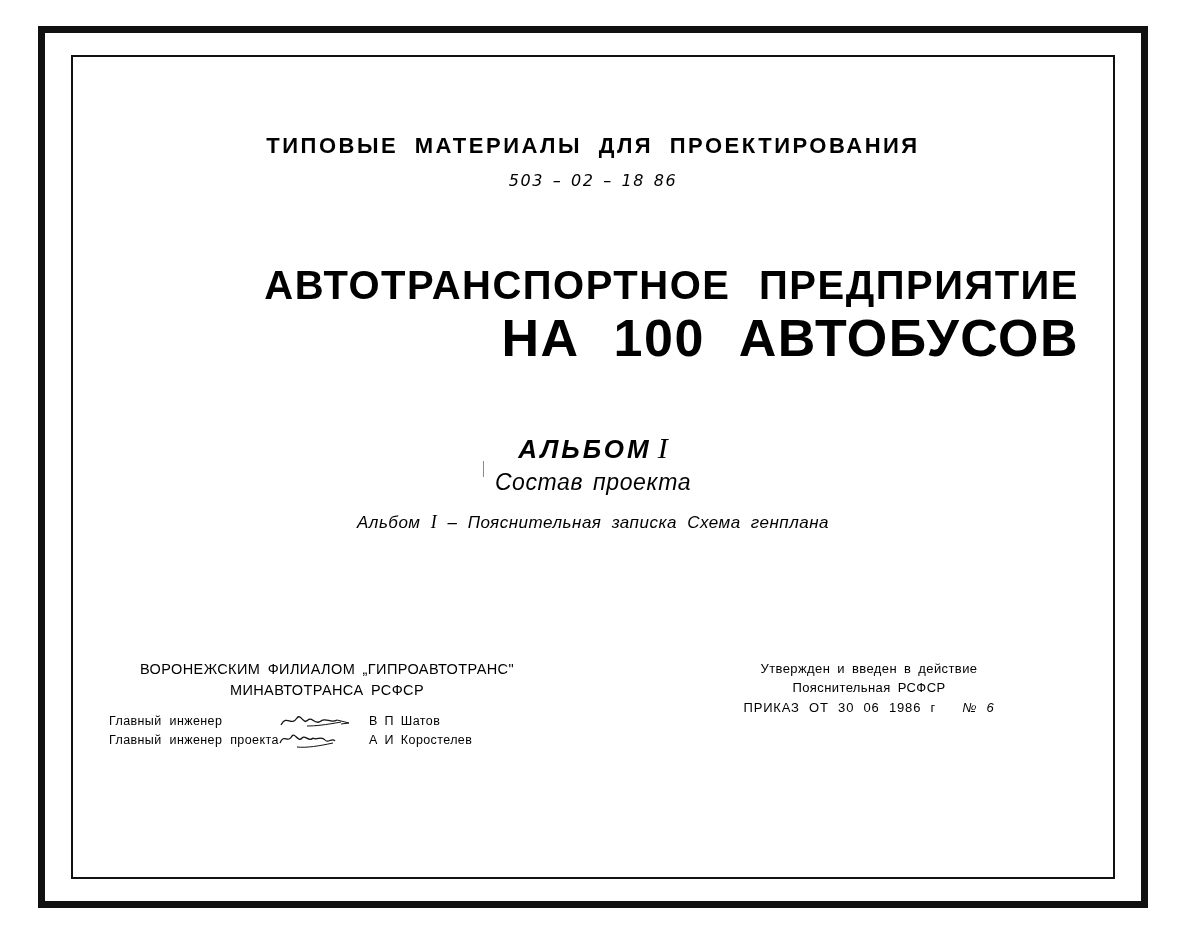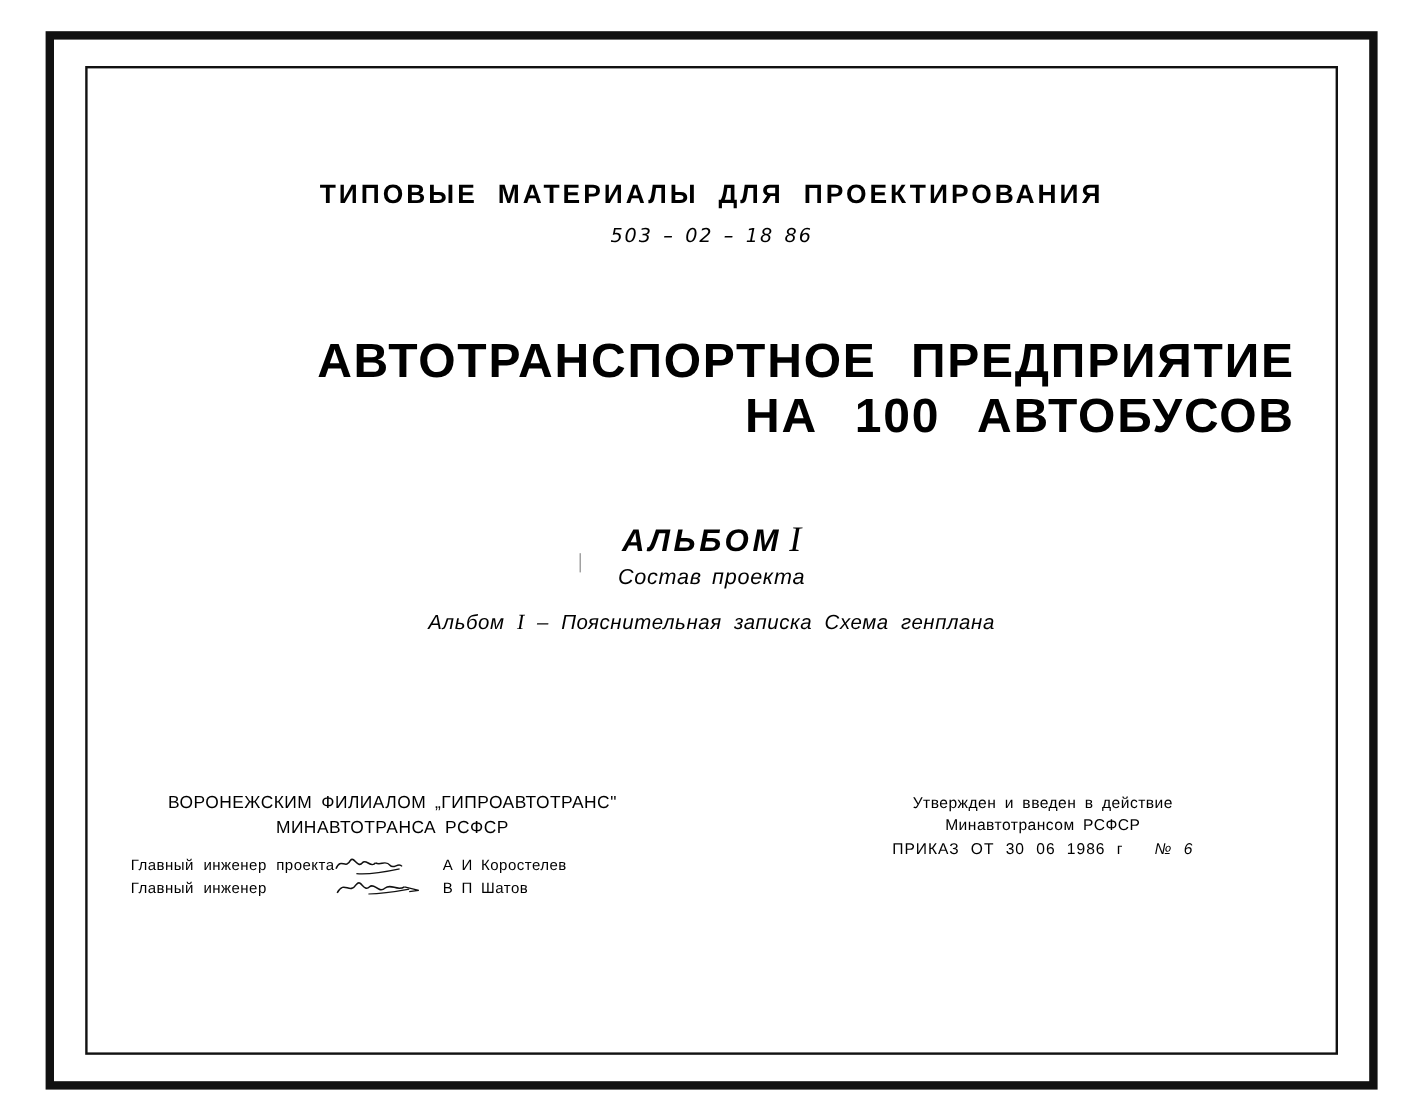--- a/index.html
+++ b/index.html
@@ -44,21 +44,21 @@
     background: #ffffff;
     box-sizing: border-box;
   }
 
   .content {
     position: absolute;
     left: 0;
     top: 0;
     right: 0;
     bottom: 0;
-    padding: 42px 34px;
+    padding: 26px 34px;
     box-sizing: border-box;
   }
 
   
   .doc-kind {
     text-align: center;
     font-weight: bold;
     font-size: 22px;
     letter-spacing: 2.5px;
     margin-top: 50px;
@@ -81,21 +81,21 @@
   }
   .main-title .line1 {
     font-weight: bold;
     font-size: 40px;
     letter-spacing: 1.5px;
     word-spacing: 16px;
     line-height: 1.16;
   }
   .main-title .line2 {
     font-weight: bold;
-    font-size: 40px;
+    font-size: 52px;
     letter-spacing: 1.5px;
     word-spacing: 18px;
     line-height: 1.16;
   }
 
   
   .album-block {
     margin-top: 62px;
     text-align: center;
     font-style: italic;
@@ -106,21 +106,21 @@
     letter-spacing: 3px;
   }
   .album-title .roman {
     font-family: "Liberation Serif", serif;
     font-weight: normal;
     font-size: 30px;
     letter-spacing: 0;
     padding-left: 6px;
   }
   .album-sub {
-    font-size: 18px;
+    font-size: 23px;
     letter-spacing: 0.6px;
     margin-top: 4px;
     word-spacing: 3px;
   }
   .album-line {
     font-size: 17px;
     letter-spacing: 0.5px;
     margin-top: 16px;
     text-align: center;
     word-spacing: 5px;
@@ -234,48 +234,48 @@
 
         <div class="stray-tick"></div>
 
         <div class="footer">
 
           <div class="footer-left">
             <div class="dev-line2">ВОРОНЕЖСКИМ  ФИЛИАЛОМ „ГИПРОАВТОТРАНС"</div>
             <div class="dev-line3">МИНАВТОТРАНСА  РСФСР</div>
 
             <div class="sign-rows">
+              <div class="sign-row">
+                <span class="sign-role">Главный  инженер</span>
+                <span class="sign-mark">
+                  <svg class="sig" width="84" height="18" viewBox="0 0 84 18" aria-hidden="true">
+                    <path d="M4 13 C10 2, 14 15, 20 6 C24 1, 26 13, 31 8 C35 4, 38 14, 44 9 C49 5, 54 12, 60 8" fill="none" stroke="#111" stroke-width="1.3"></path>
+                    <path d="M30 14 C38 14, 48 13, 64 10" fill="none" stroke="#111" stroke-width="1"></path>
+                    <path d="M60 8 L72 11 L64 12" fill="none" stroke="#111" stroke-width="1"></path>
+                  </svg>
+                </span>
+                <span class="sign-name">В П Шатов</span>
+              </div>
               <div class="sign-row">
                 <span class="sign-role wide">Главный  инженер проекта</span>
                 <span class="sign-mark">
                   <svg class="sig" width="84" height="18" viewBox="0 0 84 18" aria-hidden="true">
                     <path d="M3 12 C7 2, 11 13, 15 5 C18 1, 21 12, 25 7 C28 3, 32 12, 36 7" fill="none" stroke="#111" stroke-width="1.3"></path>
                     <path d="M36 7 C40 10, 44 4, 48 9 C51 13, 55 6, 58 10" fill="none" stroke="#111" stroke-width="1.2"></path>
                     <path d="M20 16 C30 17, 42 15, 56 12" fill="none" stroke="#111" stroke-width="1"></path>
                   </svg>
                 </span>
                 <span class="sign-name">А И Коростелев</span>
               </div>
-              <div class="sign-row">
-                <span class="sign-role">Главный  инженер</span>
-                <span class="sign-mark">
-                  <svg class="sig" width="84" height="18" viewBox="0 0 84 18" aria-hidden="true">
-                    <path d="M4 13 C10 2, 14 15, 20 6 C24 1, 26 13, 31 8 C35 4, 38 14, 44 9 C49 5, 54 12, 60 8" fill="none" stroke="#111" stroke-width="1.3"></path>
-                    <path d="M30 14 C38 14, 48 13, 64 10" fill="none" stroke="#111" stroke-width="1"></path>
-                    <path d="M60 8 L72 11 L64 12" fill="none" stroke="#111" stroke-width="1"></path>
-                  </svg>
-                </span>
-                <span class="sign-name">В П Шатов</span>
-              </div>
             </div>
           </div>
 
           <div class="footer-right">
             <div class="ap-line1">Утвержден и введен в действие</div>
-            <div class="ap-line2">Минавтотрансом  РСФСР</div>
+            <div class="ap-line2">Пояснительная  РСФСР</div>
             <div class="ap-line3">
               <span>ПРИКАЗ   ОТ   30   06  1986 г</span><span class="ap-num">№ 6</span>
             </div>
           </div>
 
         </div>
 
       </div>
     </div>
   </div>

